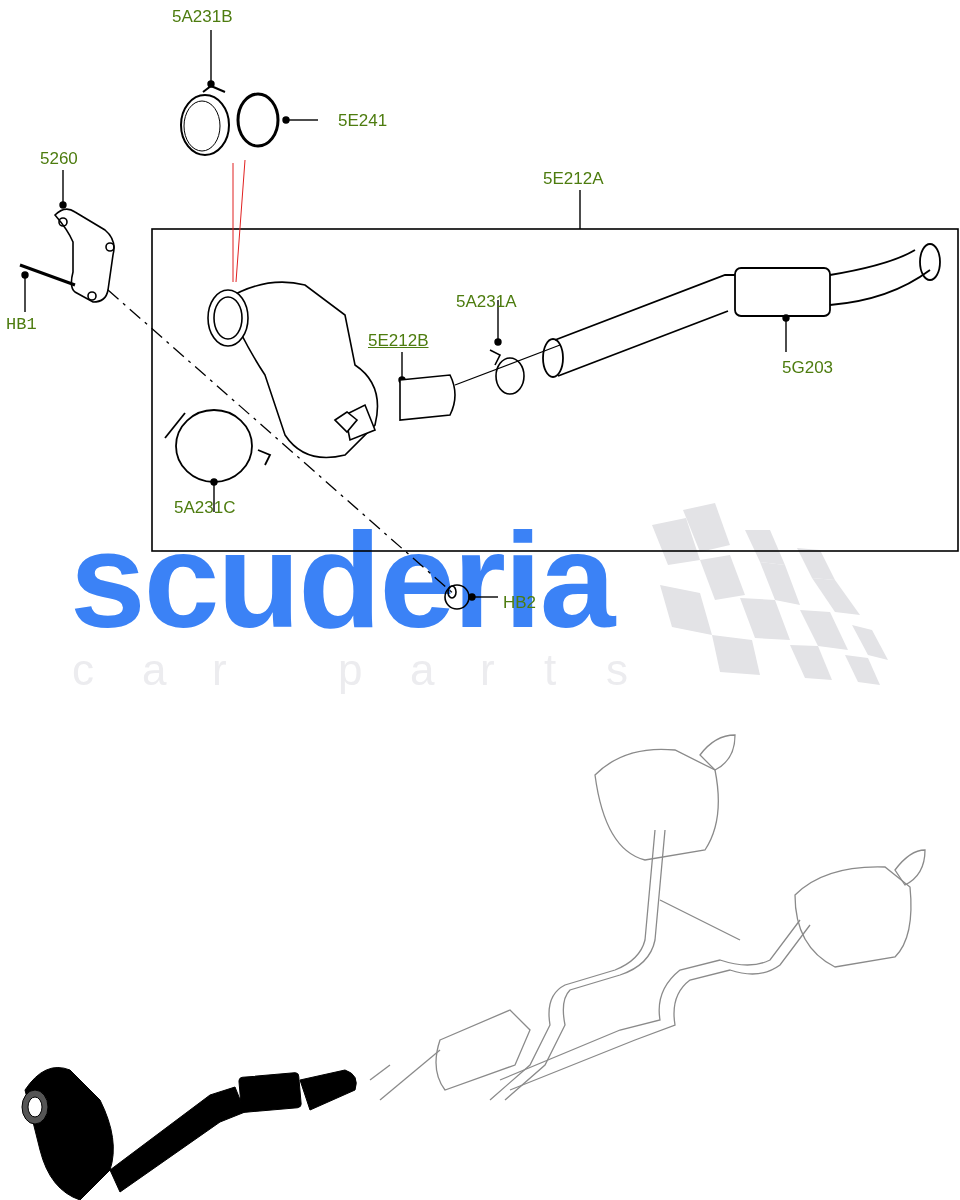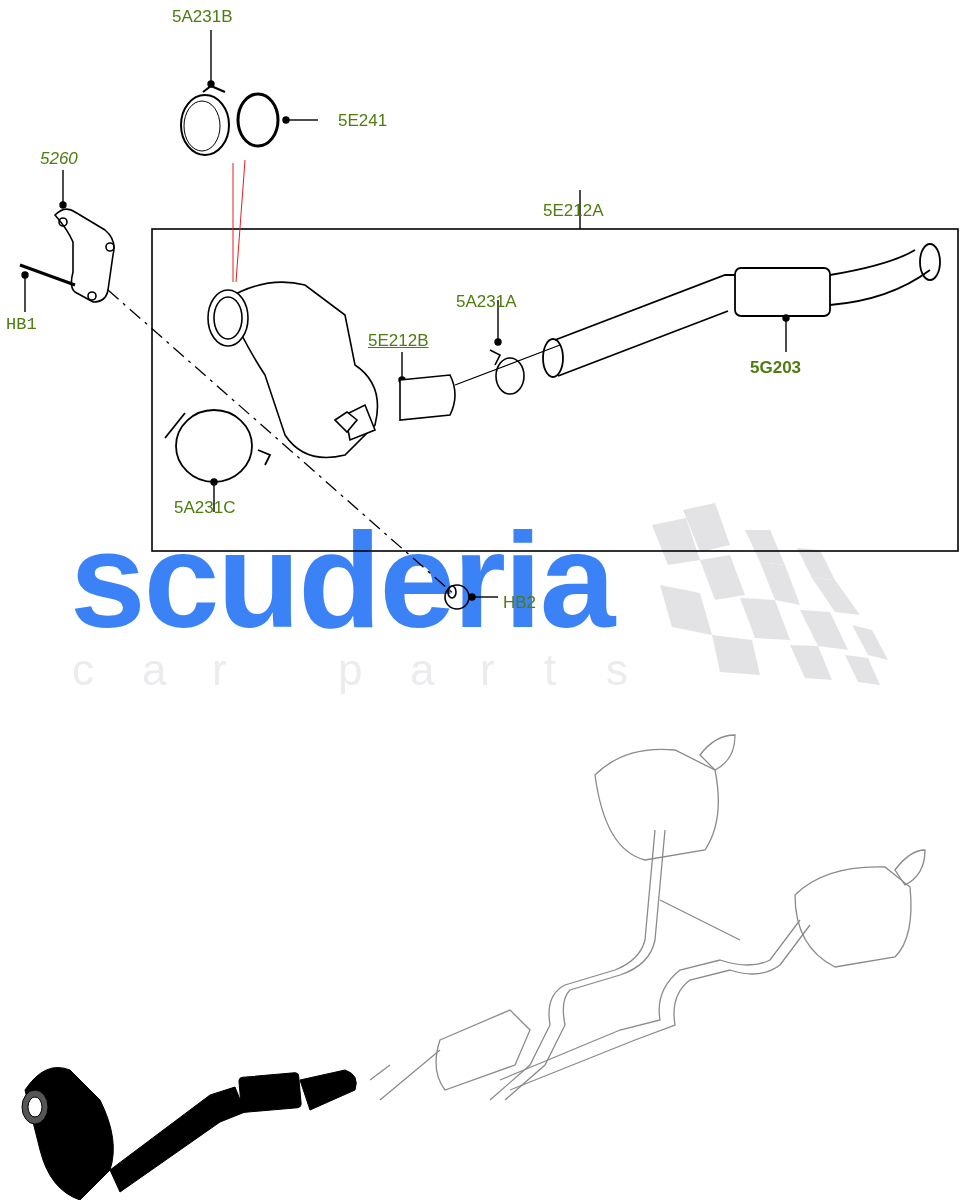--- a/index.html
+++ b/index.html
@@ -152,21 +152,21 @@
       <ellipse cx="35" cy="1107" rx="13" ry="17" fill="#555"></ellipse>
       <ellipse cx="35" cy="1107" rx="7" ry="10" fill="#fff"></ellipse>
       <path d="M110 1170 l100 -75 l25 -8 l10 25 l-25 10 l-100 70z"></path>
       <rect x="240" y="1075" width="60" height="35" rx="4" transform="rotate(-5 270 1092)"></rect>
       <path d="M300 1080 l45 -10 q15 5 10 20 l-45 20z"></path>
     </g>
   </svg>
 
   <div class="callout" style="left:172px; top:8px;">5A231B</div>
   <div class="callout" style="left:322px; top:112px;margin-left:16px;">5E241</div>
-  <div class="callout" style="left:40px; top:150px;font-style:italic;">5260</div>
+  <div class="callout" style="left:40px; top:150px;">5260</div>
   <div class="callout" style="left:6px; top:316px;font-family:Liberation Mono, monospace;">HB1</div>
-  <div class="callout" style="left:543px; top:170px;margin-top:32px;">5E212A</div>
+  <div class="callout" style="left:543px; top:170px;">5E212A</div>
   <div class="callout" style="left:456px; top:293px;">5A231A</div>
   <div class="callout" style="left:368px; top:332px;text-decoration:underline;">5E212B</div>
-  <div class="callout" style="left:750px; top:359px;font-weight:bold;">5G203</div>
+  <div class="callout" style="left:782px; top:359px;">5G203</div>
   <div class="callout" style="left:174px; top:499px;">5A231C</div>
   <div class="callout" style="left:503px; top:594px;">HB2</div>
 </div>
 
 </body></html>

